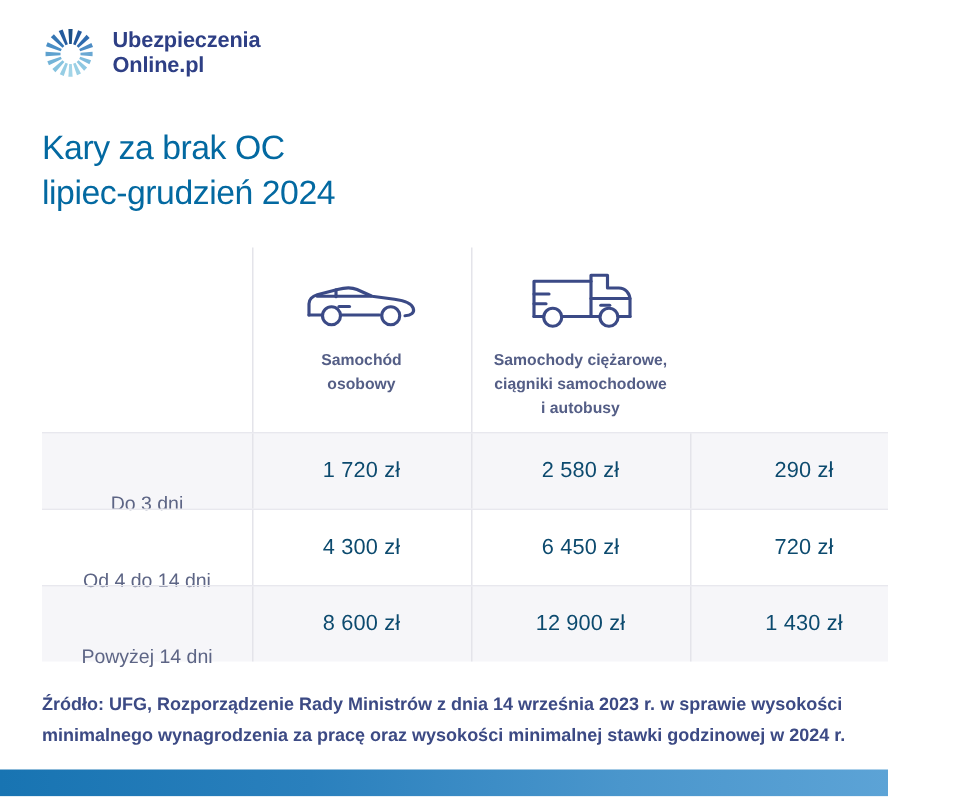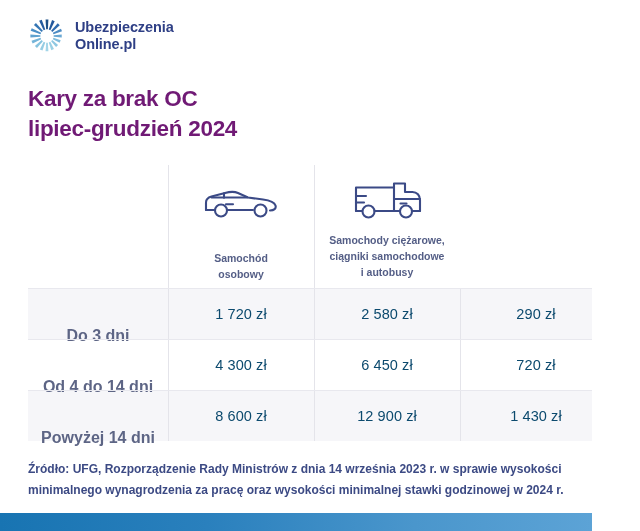--- a/index.html
+++ b/index.html
@@ -43,23 +43,23 @@
     letter-spacing: -0.1px;
     white-space: pre-line;
   }
 
   
   .title {
     position: absolute;
     left: 28px;
     top: 84px;
     font-size: 22.5px;
-    font-weight: bold;
+    font-weight: normal;
     line-height: 1.33;
-    color: #701a75;
+    color: #0369a1;
     letter-spacing: -0.3px;
     white-space: pre-line;
   }
 
   
   .table {
     position: absolute;
     left: 28px;
     top: 165px;
     width: 584px;
@@ -70,21 +70,21 @@
   }
 
   .cell {
     position: relative;
     display: flex;
     align-items: center;
     justify-content: center;
     text-align: center;
   }
   .c-label { flex: 0 0 140px; }
-  .c-1     { flex: 0 0 146px; gap: 18px; }
+  .c-1     { flex: 0 0 146px; }
   .c-2     { flex: 0 0 146px; }
   .c-3     { flex: 0 0 152px; }
 
   
   .vsep::before {
     content: "";
     position: absolute;
     left: 0;
     top: 0;
     bottom: 0;
@@ -117,23 +117,23 @@
   
   .data-row { height: 50px; }
   .data-row.shaded { background: #f6f6f9; }
   .row-sep {
     position: relative;
     height: 1px;
     background: #e8e8ee;
     width: 584px;
   }
   .period {
-    font-size: 16px;
+    font-size: 13px;
     color: #5d6585;
-    font-weight: bold;
+    font-weight: normal;
     line-height: 1.4;
     margin-top: 45px;
   }
   .amount {
     font-size: 14.5px;
     font-weight: normal;
     color: #0c4a6e;
     letter-spacing: 0.1px;
   }
 

